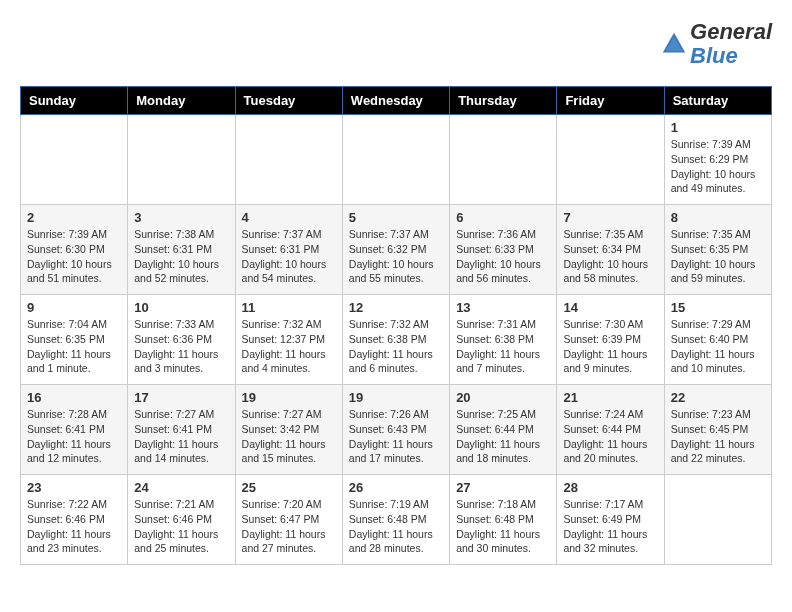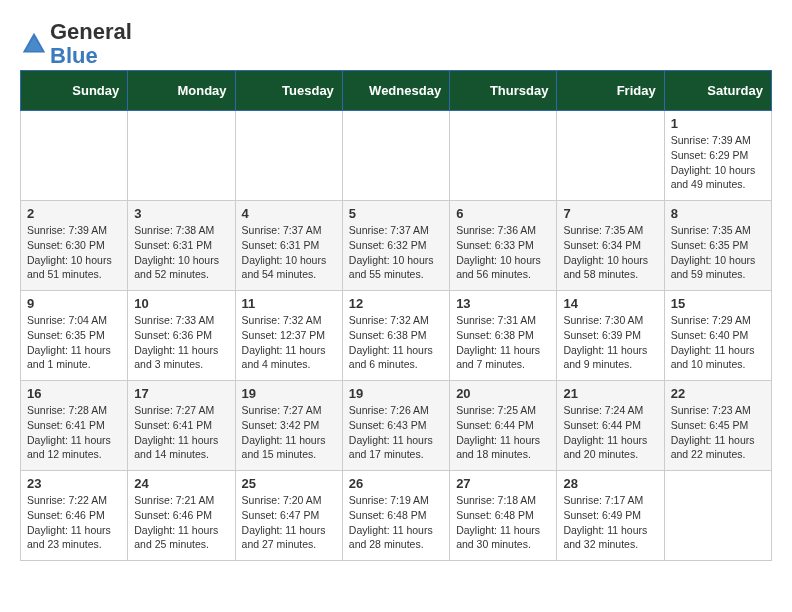--- a/index.html
+++ b/index.html
@@ -5,23 +5,24 @@
     * { box-sizing: border-box; margin: 0; padding: 0; }
     body {
       font-family: Arial, sans-serif;
       background: #fff;
       width: 792px;
       min-height: 612px;
       padding: 20px;
     }
     .header {
       display: flex;
-      justify-content: flex-start;
+      justify-content: flex-end;
       align-items: flex-start;
-      margin-bottom: 2px;
+      margin-bottom: 18px;
+      font-style: italic;
     }
     .logo {
       display: flex;
       align-items: center;
     }
     .logo-text {
       font-size: 22px;
       font-weight: bold;
       line-height: 1.1;
     }
@@ -43,26 +44,26 @@
     .location {
       font-size: 16px;
       color: #555;
     }
     .calendar {
       width: 100%;
       border-collapse: collapse;
       border: 1px solid #ccc;
     }
     .calendar th {
-      background-color: #14532d;
+      background-color: #000000;
       color: #fff;
       font-size: 13px;
       font-weight: bold;
-      padding: 12px 8px;
-      text-align: right;
+      padding: 6px 8px;
+      text-align: left;
       border: 1px solid #2e68a8;
     }
     .calendar td {
       vertical-align: top;
       border: 1px solid #ccc;
       padding: 5px 6px;
       width: 107px;
       min-height: 90px;
       height: 90px;
       font-size: 11px;

